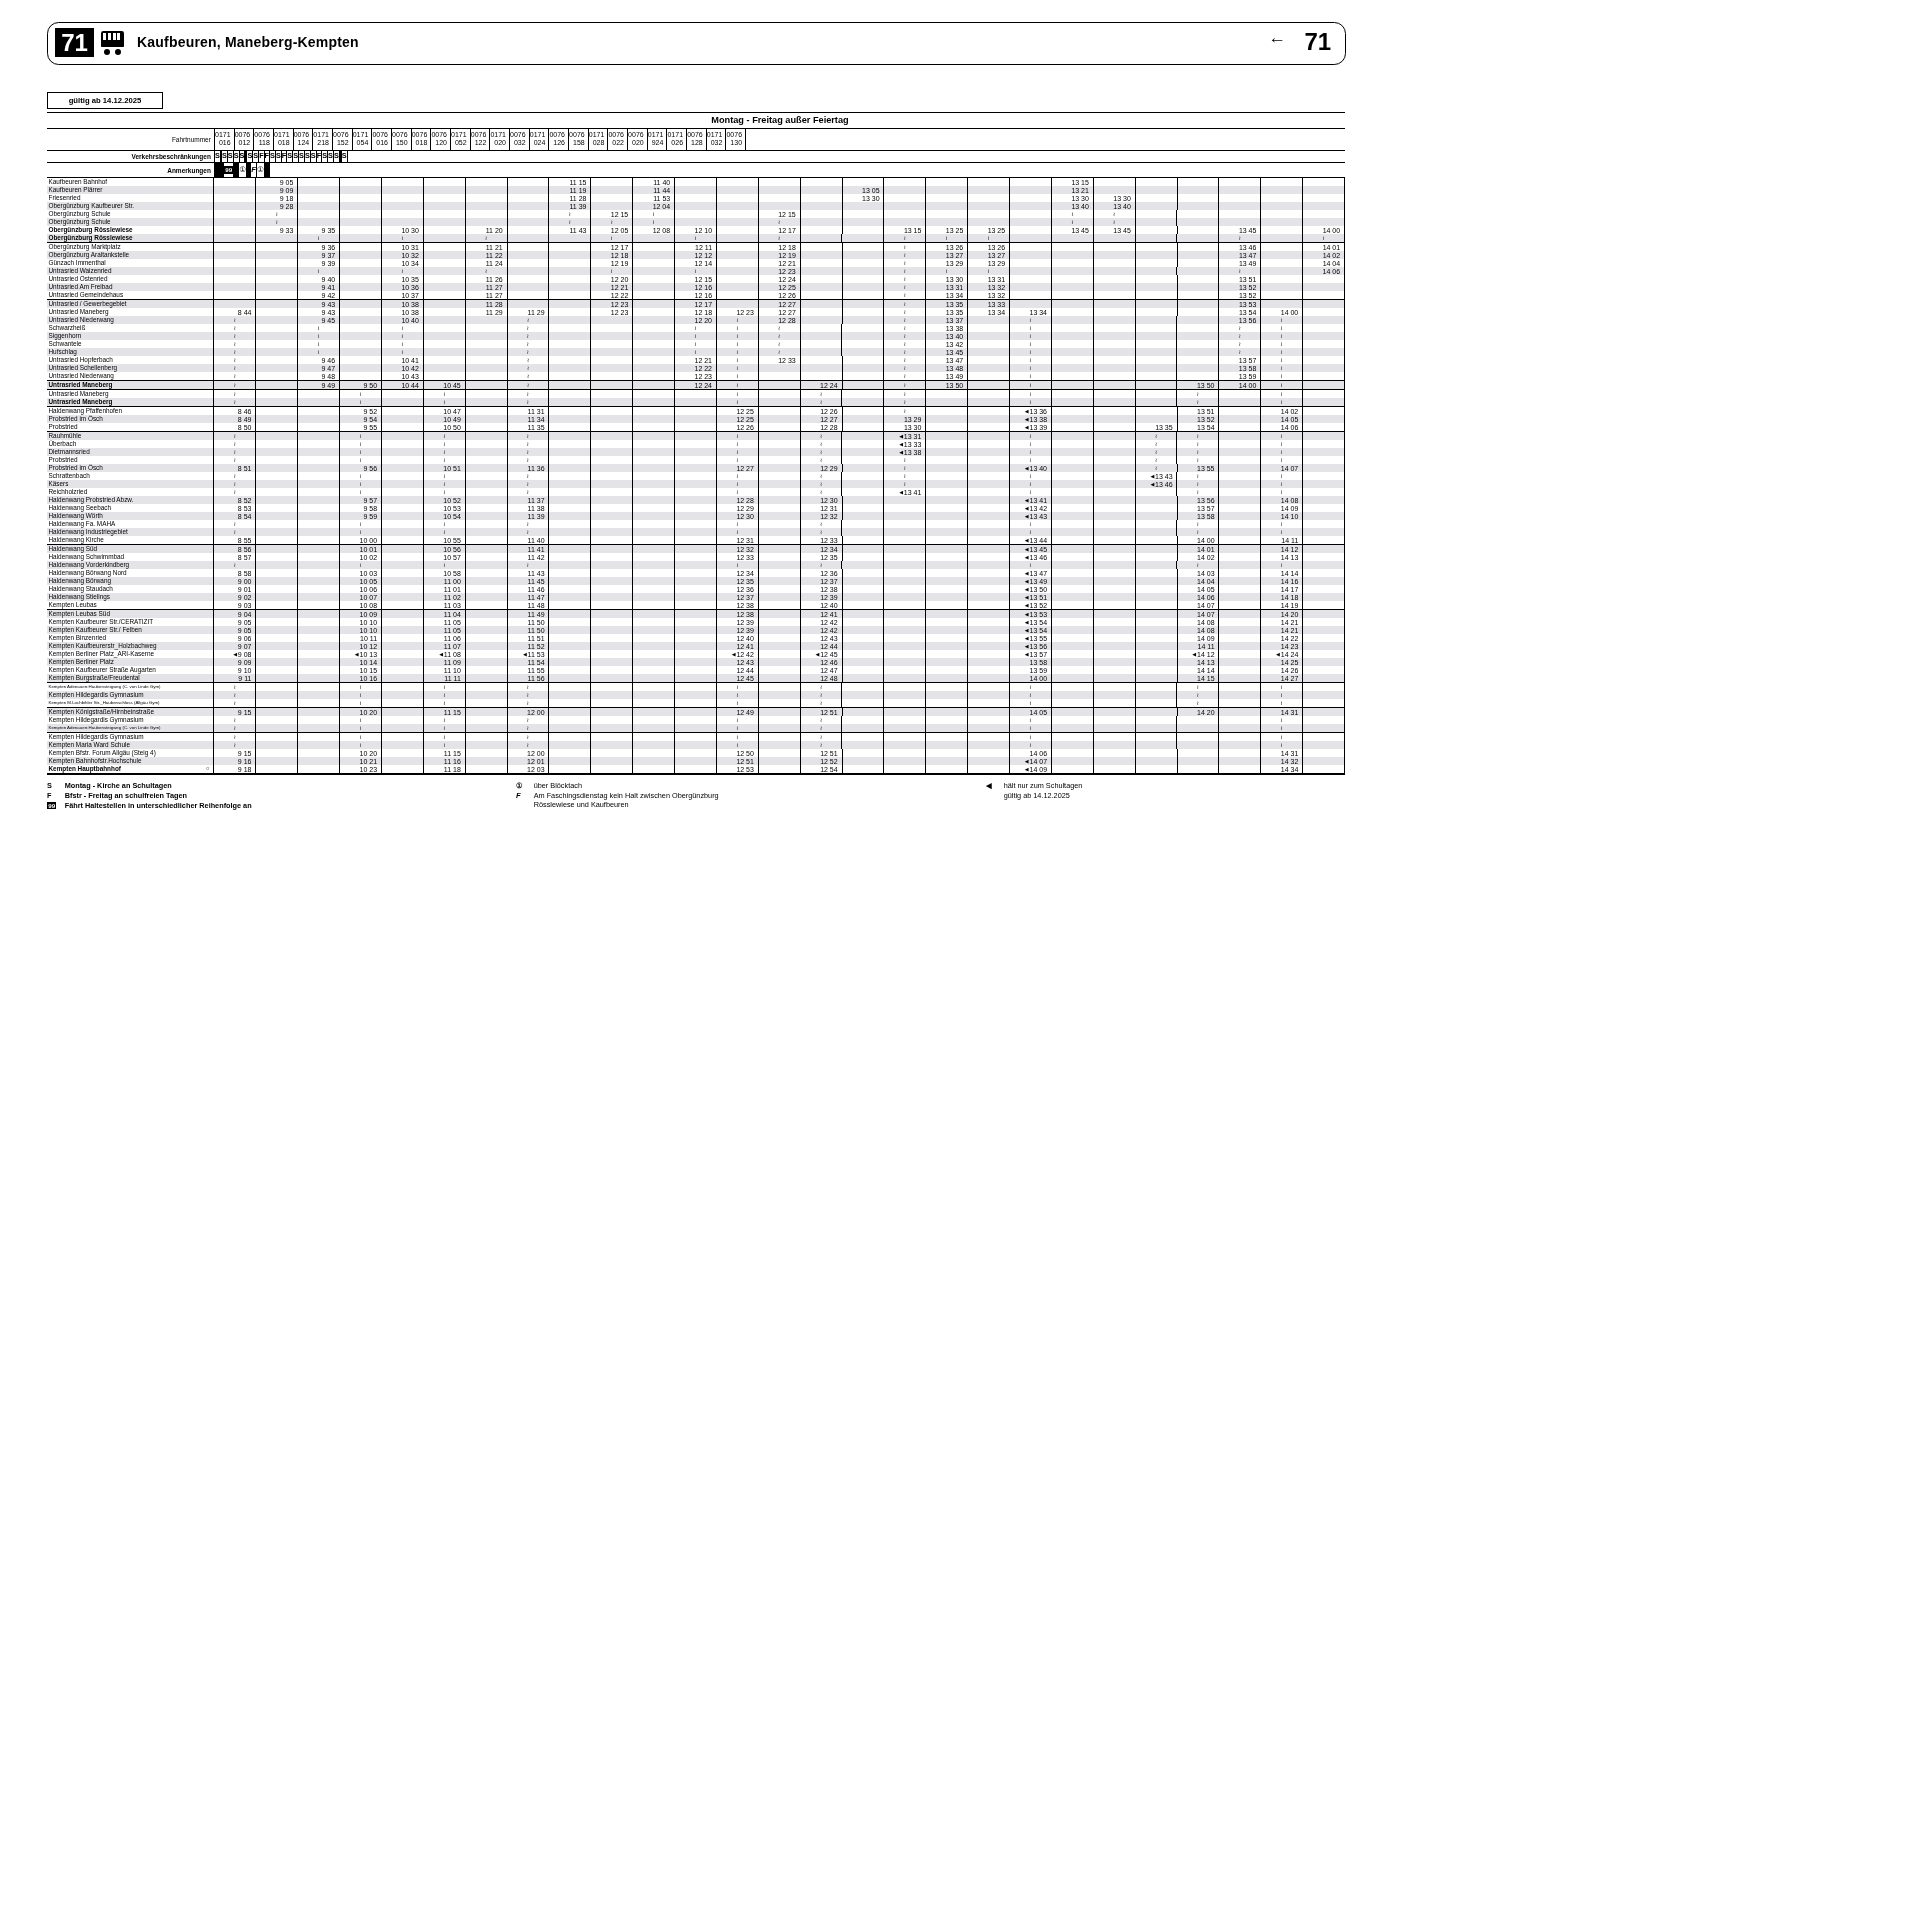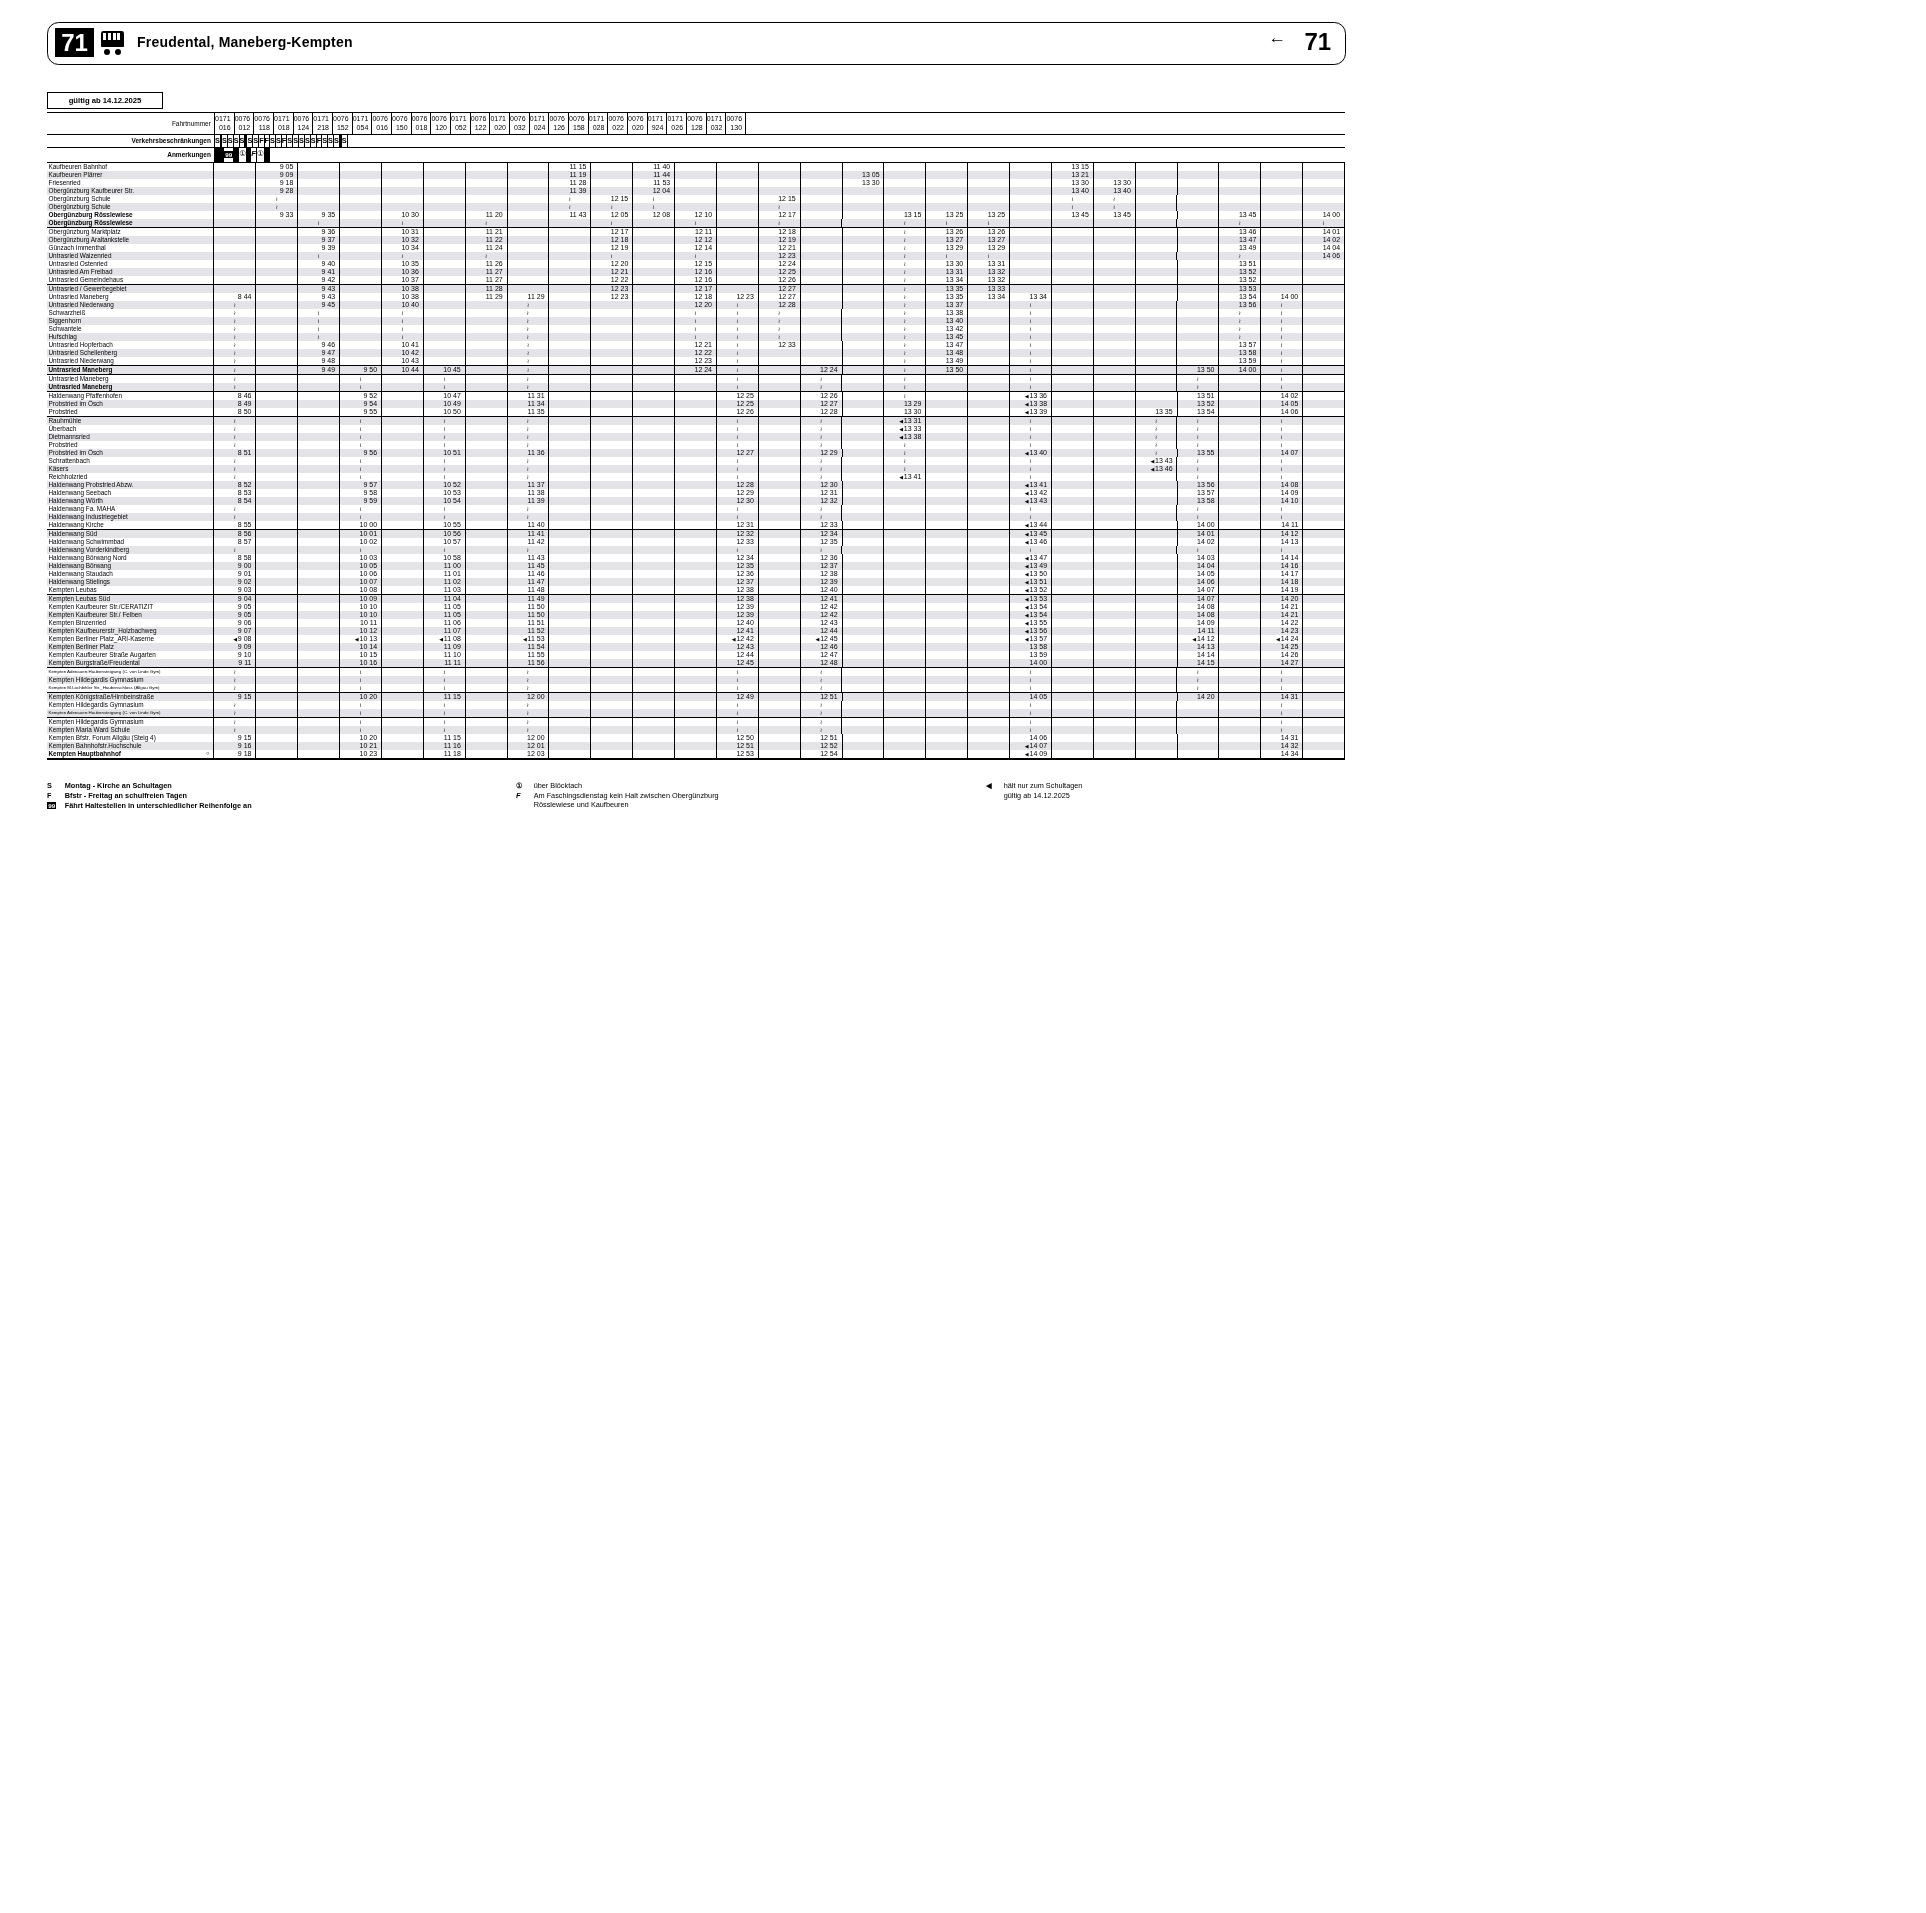--- a/index.html
+++ b/index.html
@@ -68,30 +68,33 @@
     <div class="route-badge">71</div>
     <div class="busicon">
       <div class="bus-body"></div>
       <div class="bus-win" style="left:2.3px"></div>
       <div class="bus-win" style="left:7px"></div>
       <div class="bus-win" style="left:11.6px"></div>
       <div class="bus-win" style="left:16px"></div>
       <div class="bus-wheel" style="left:3.1px"></div>
       <div class="bus-wheel" style="left:14px"></div>
     </div>
-    <div class="headtitle">Freudental, Maneberg-Kempten</div>
+    <div class="headtitle">Kaufbeuren, Maneberg-Kempten</div>
     <div class="backlink">
       <div class="backarrow">←</div>
       <div class="backnum">71</div>
     </div>
   </div>
 
   <div class="validbox">gültig ab 14.12.2025</div>
 
   <div class="tbl">
+    <div class="dayrow">
+      <div class="daytext">Montag - Freitag außer Feiertag</div>
+    </div>
     <div id="headrows">
         <div class="hrow fahrt">
           <div class="hlabel">Fahrtnummer</div>
           <div class="hcell">
             <span>0171</span>
             <span>016</span>
           </div>
           <div class="hcell">
             <span>0076</span>
             <span>012</span>

